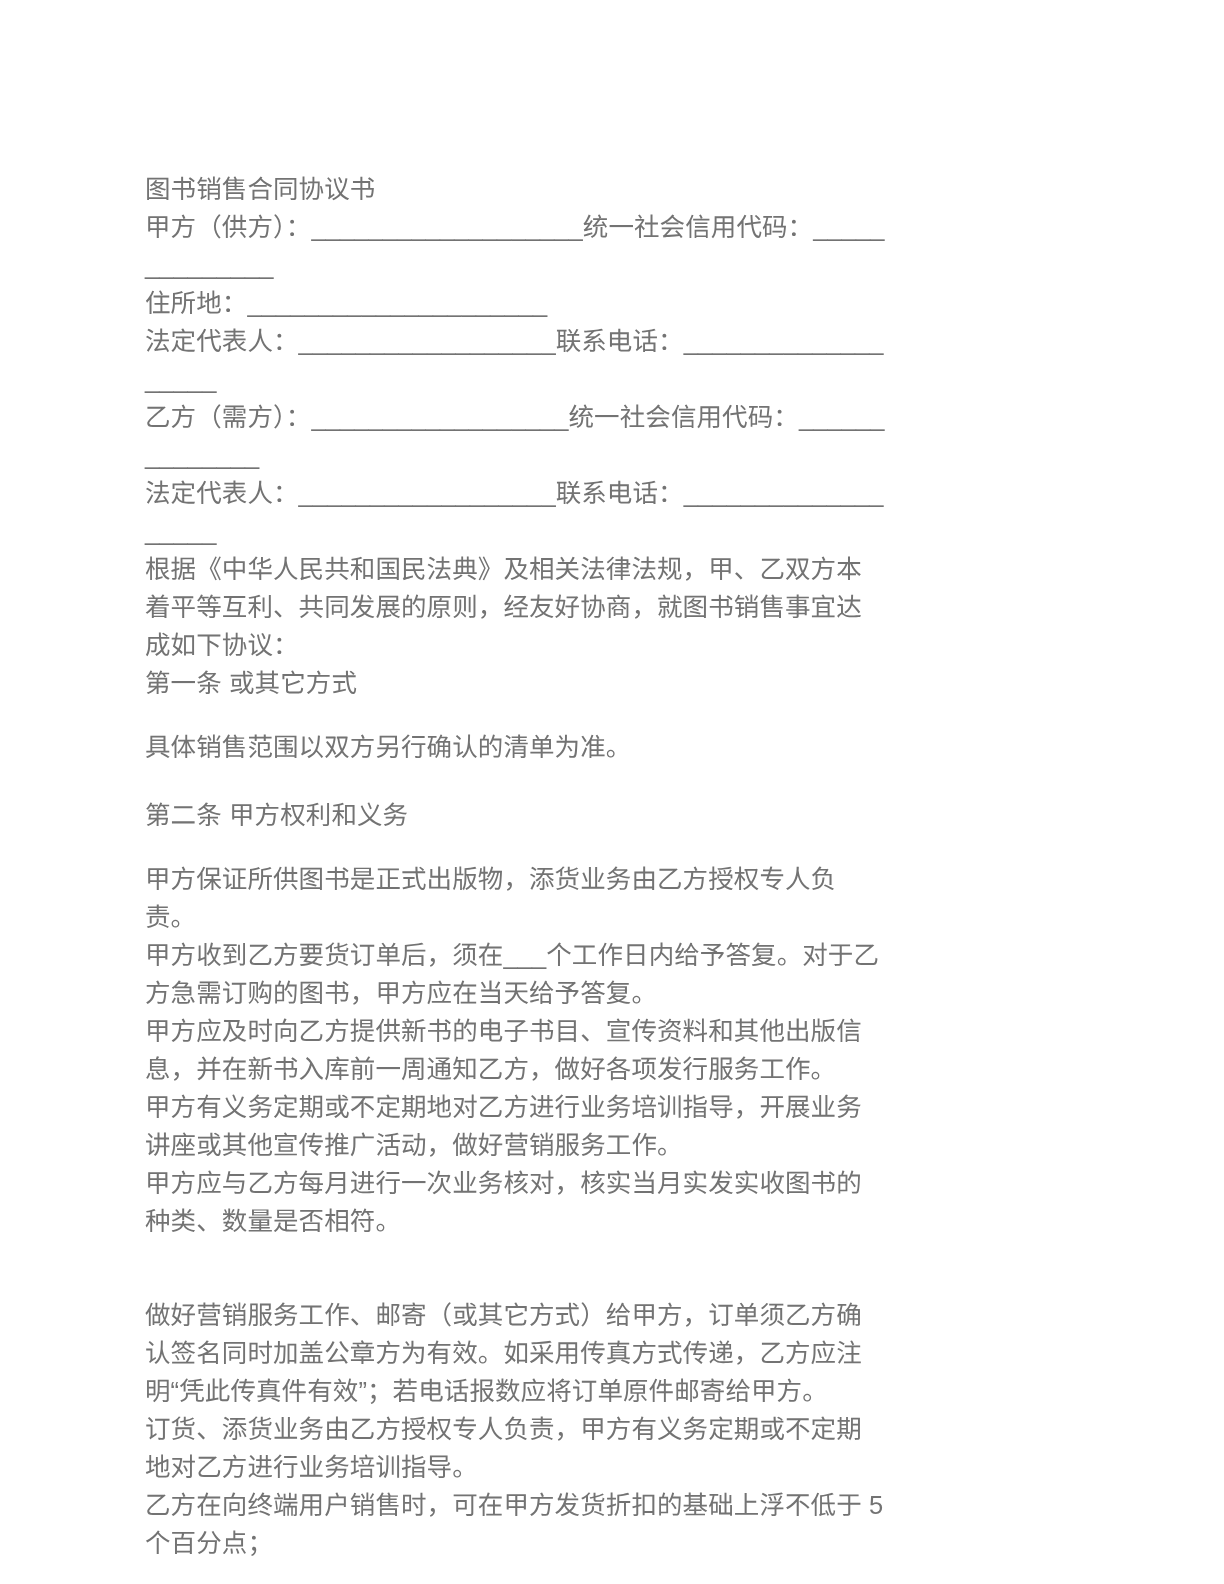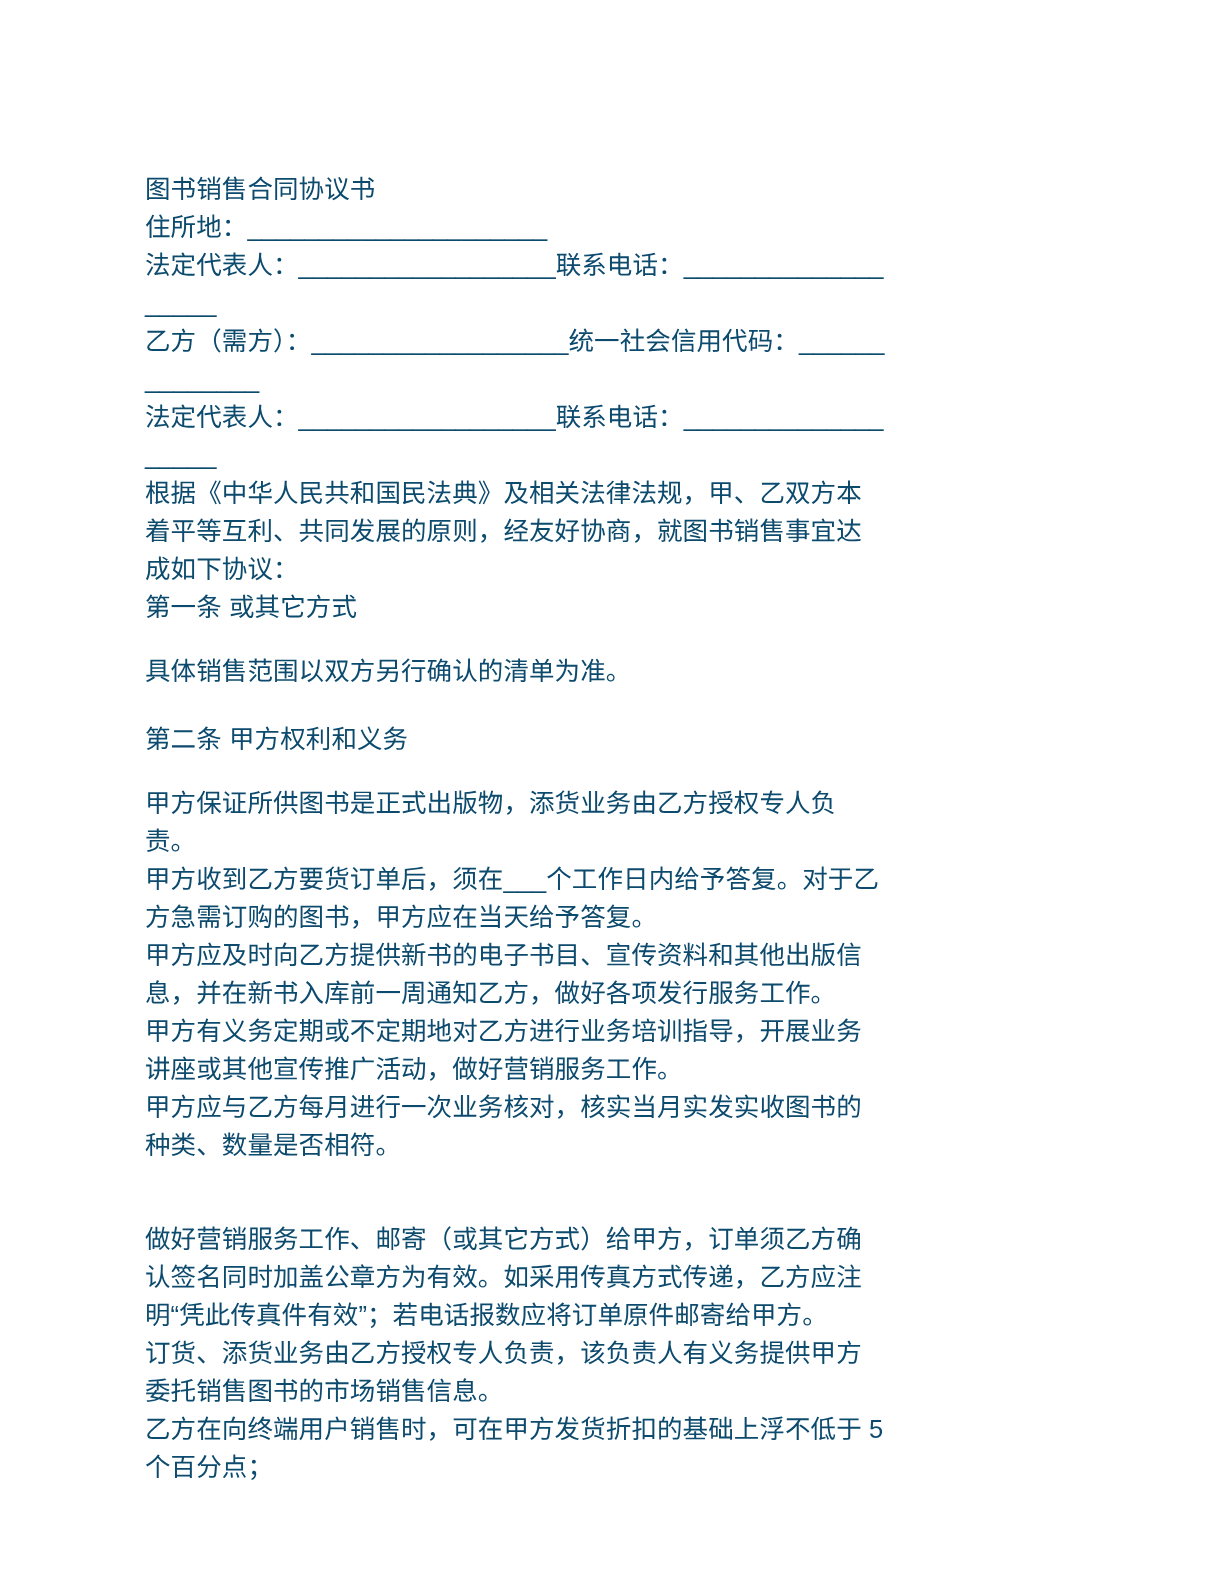--- a/index.html
+++ b/index.html
@@ -8,21 +8,21 @@
     background: #ffffff;
   }
   .page {
     position: relative;
     width: 1032px;
     height: 1584px;
     background: #ffffff;
     box-sizing: border-box;
     padding: 170px 145px 0 145px;
     font-family: "Liberation Sans", "DejaVu Sans", sans-serif;
-    color: #0c4a6e;
+    color: #737373;
     overflow: hidden;
   }
   .doc-body {
     font-size: 25.5px;
     line-height: 38px;
     letter-spacing: 0.1px;
   }
   .line {
     white-space: pre-wrap;
     word-break: break-all;
@@ -38,20 +38,21 @@
   .spacer-lg { height: 30px; }
 </style>
 </head>
 <body>
 
 <div class="page">
   <div class="doc-body">
 
     <div class="line">图书销售合同协议书</div>
 
+    <div class="line">甲方（供方）：___________________统一社会信用代码：______________</div>
     <div class="line">住所地：_____________________</div>
     <div class="line">法定代表人：__________________联系电话：___________________</div>
     <div class="line">乙方（需方）：__________________统一社会信用代码：______________</div>
     <div class="line">法定代表人：__________________联系电话：___________________</div>
 
     <div class="para">根据《中华人民共和国民法典》及相关法律法规，甲、乙双方本着平等互利、共同发展的原则，经友好协商，就图书销售事宜达成如下协议：</div>
 
     <div class="heading">第一条 或其它方式</div>
     <div class="spacer-md"></div>
     <div class="para">具体销售范围以双方另行确认的清单为准。</div>
@@ -61,17 +62,17 @@
     <div class="spacer-md"></div>
     <div class="para">甲方保证所供图书是正式出版物，添货业务由乙方授权专人负责。</div>
     <div class="para">甲方收到乙方要货订单后，须在___个工作日内给予答复。对于乙方急需订购的图书，甲方应在当天给予答复。</div>
     <div class="para">甲方应及时向乙方提供新书的电子书目、宣传资料和其他出版信息，并在新书入库前一周通知乙方，做好各项发行服务工作。</div>
     <div class="para">甲方有义务定期或不定期地对乙方进行业务培训指导，开展业务讲座或其他宣传推广活动，做好营销服务工作。</div>
     <div class="para">甲方应与乙方每月进行一次业务核对，核实当月实发实收图书的种类、数量是否相符。</div>
 
     <div class="spacer-lg"></div>
     <div class="spacer-md"></div>
     <div class="para">做好营销服务工作、邮寄（或其它方式）给甲方，订单须乙方确认签名同时加盖公章方为有效。如采用传真方式传递，乙方应注明“凭此传真件有效”；若电话报数应将订单原件邮寄给甲方。</div>
-    <div class="para">订货、添货业务由乙方授权专人负责，该负责人有义务提供甲方委托销售图书的市场销售信息。</div>
+    <div class="para">订货、添货业务由乙方授权专人负责，甲方有义务定期或不定期地对乙方进行业务培训指导。</div>
     <div class="para">乙方在向终端用户销售时，可在甲方发货折扣的基础上浮不低于 5 个百分点；</div>
 
   </div>
 </div>
 
 </body></html>

